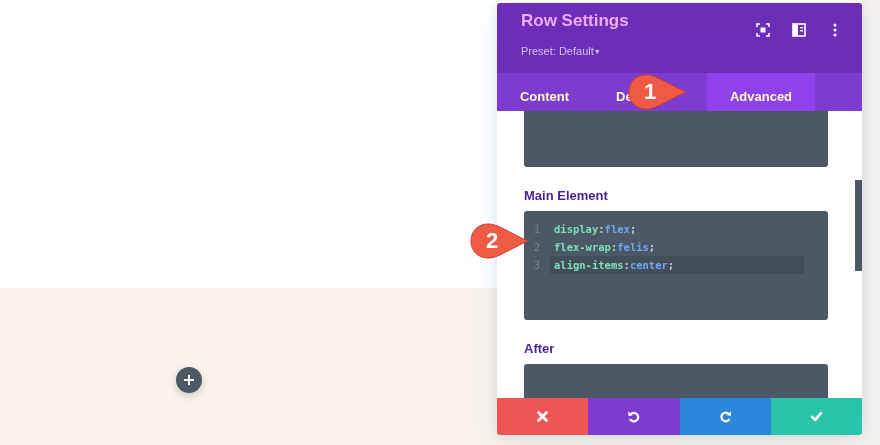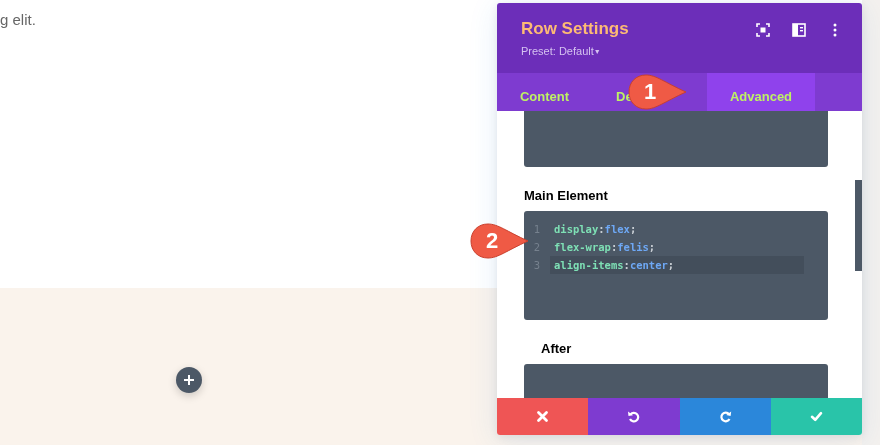--- a/index.html
+++ b/index.html
@@ -46,22 +46,22 @@
       background: #ffffff;
       box-shadow: 0 5px 30px rgba(43,135,218,0.12), 0 2px 10px rgba(0,0,0,0.08);
       border-radius: 3px;
       overflow: hidden;
     }
     .modal-header {
       position: absolute; left: 0; top: 0; width: 365px; height: 70px;
       background: #6c2eb9;
     }
     .modal-title {
-      position: absolute; left: 24px; top: 16px;
-      font-size: 17px; font-weight: bold; color: #fdba74;
+      position: absolute; left: 24px; top: 8px;
+      font-size: 17px; font-weight: bold; color: #f0abfc;
     }
     .preset {
       position: absolute; left: 24px; top: 42px;
       font-size: 11px; color: #d5c2f0;
       display: flex; align-items: center; cursor: pointer;
     }
     .preset .caret { font-size: 7px; }
     .header-icons {
       position: absolute; right: 18px; top: 18px;
       display: flex; gap: 18px; align-items: center;
@@ -69,41 +69,41 @@
     .header-icon { width: 18px; height: 18px; display: flex; align-items: center; justify-content: center; cursor: pointer; }
     .header-icon svg { width: 14px; height: 14px; }
 
     .tabs {
       position: absolute; left: 0; top: 70px; width: 365px; height: 38px;
       background: #7e3bd0;
       display: flex;
     }
     .tab {
       height: 46px; display: flex; align-items: center; justify-content: center;
-      font-size: 13px; font-weight: bold; color: #bef264; cursor: pointer;
+      font-size: 13px; font-weight: bold; color: #fef9c3; cursor: pointer;
     }
     .tab-content { width: 95px; }
     .tab-design { width: 91px; justify-content: flex-start; padding-left: 24px; }
     .tab-advanced { width: 108px; background: #8f42ec; margin-left: 24px; }
 
     .modal-body {
       position: absolute; left: 0; top: 108px; width: 365px; height: 290px;
       overflow: hidden;
     }
     .code-box {
       position: absolute; left: 27px; width: 304px;
       background: #4c5866; border-radius: 3px;
     }
     .code-top { top: 0; height: 56px; border-radius: 0 0 3px 3px; }
     .section-label {
       position: absolute; left: 27px;
-      font-size: 13px; font-weight: bold; color: #000000;
+      font-size: 13px; font-weight: bold; color: #4c1d95;
     }
     .label-main { top: 77px; }
-    .label-after { top: 230px; margin-left: 17px; }
+    .label-after { top: 230px; }
     .code-main { top: 100px; height: 109px; padding-top: 9px; }
     .code-after { top: 253px; height: 60px; }
 
     .code-line {
       position: relative; height: 18px; display: flex; align-items: center;
       font-family: "DejaVu Sans Mono", "Liberation Mono", monospace;
       font-size: 10.5px; font-weight: bold;
     }
     .code-line.active .line-bg {
       position: absolute; left: 26px; width: 254px; height: 18px; top: 0;
@@ -147,21 +147,20 @@
     .callout-1 { left: 628px; top: 74px; width: 62px; height: 36px; }
     .callout-1 span { margin-right: 18px; }
     .callout-2 { left: 470px; top: 223px; width: 62px; height: 36px; }
     .callout-2 span { margin-right: 18px; }
   </style>
 </head>
 <body>
 
 <div class="page-top">
   <div class="body-text">
-    <div>g elit.</div>
   </div>
 </div>
 <div class="page-bottom"></div>
 <div class="page-right-strip"></div>
 
 <div class="add-row-btn">
   <svg viewBox="0 0 12 12">
     <rect x="5" y="1" width="2" height="10" fill="#fff"></rect>
     <rect x="1" y="5" width="10" height="2" fill="#fff"></rect>
   </svg>

